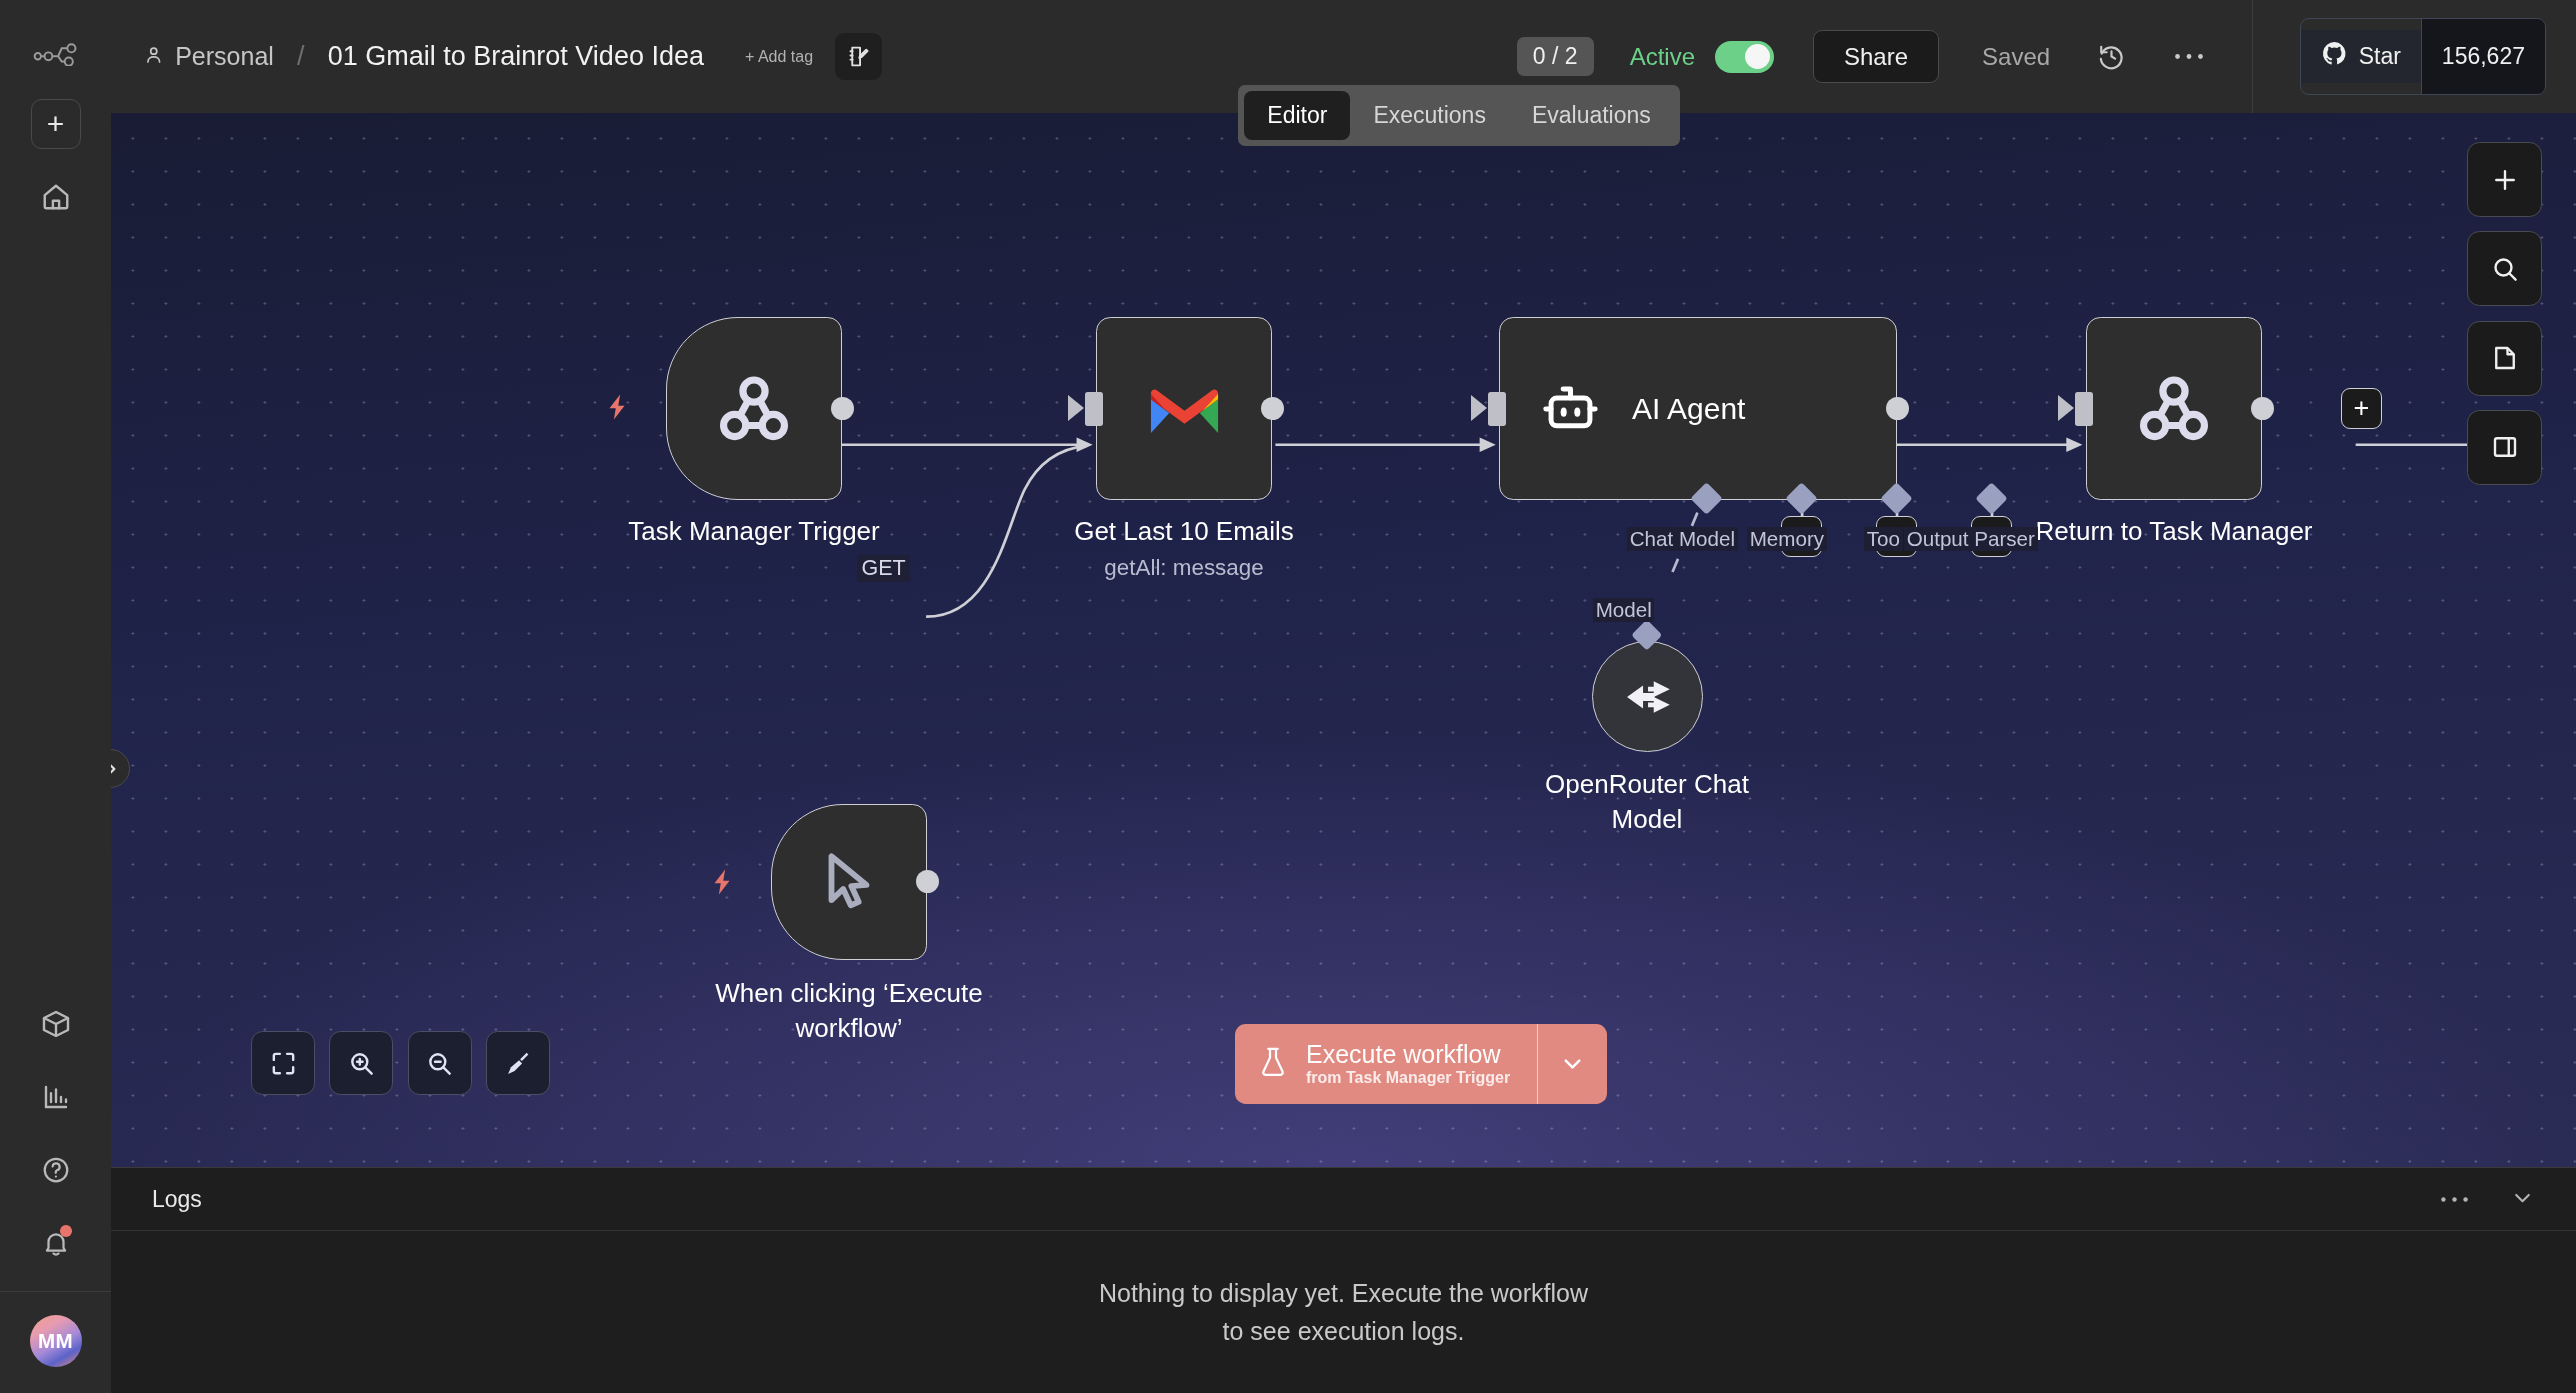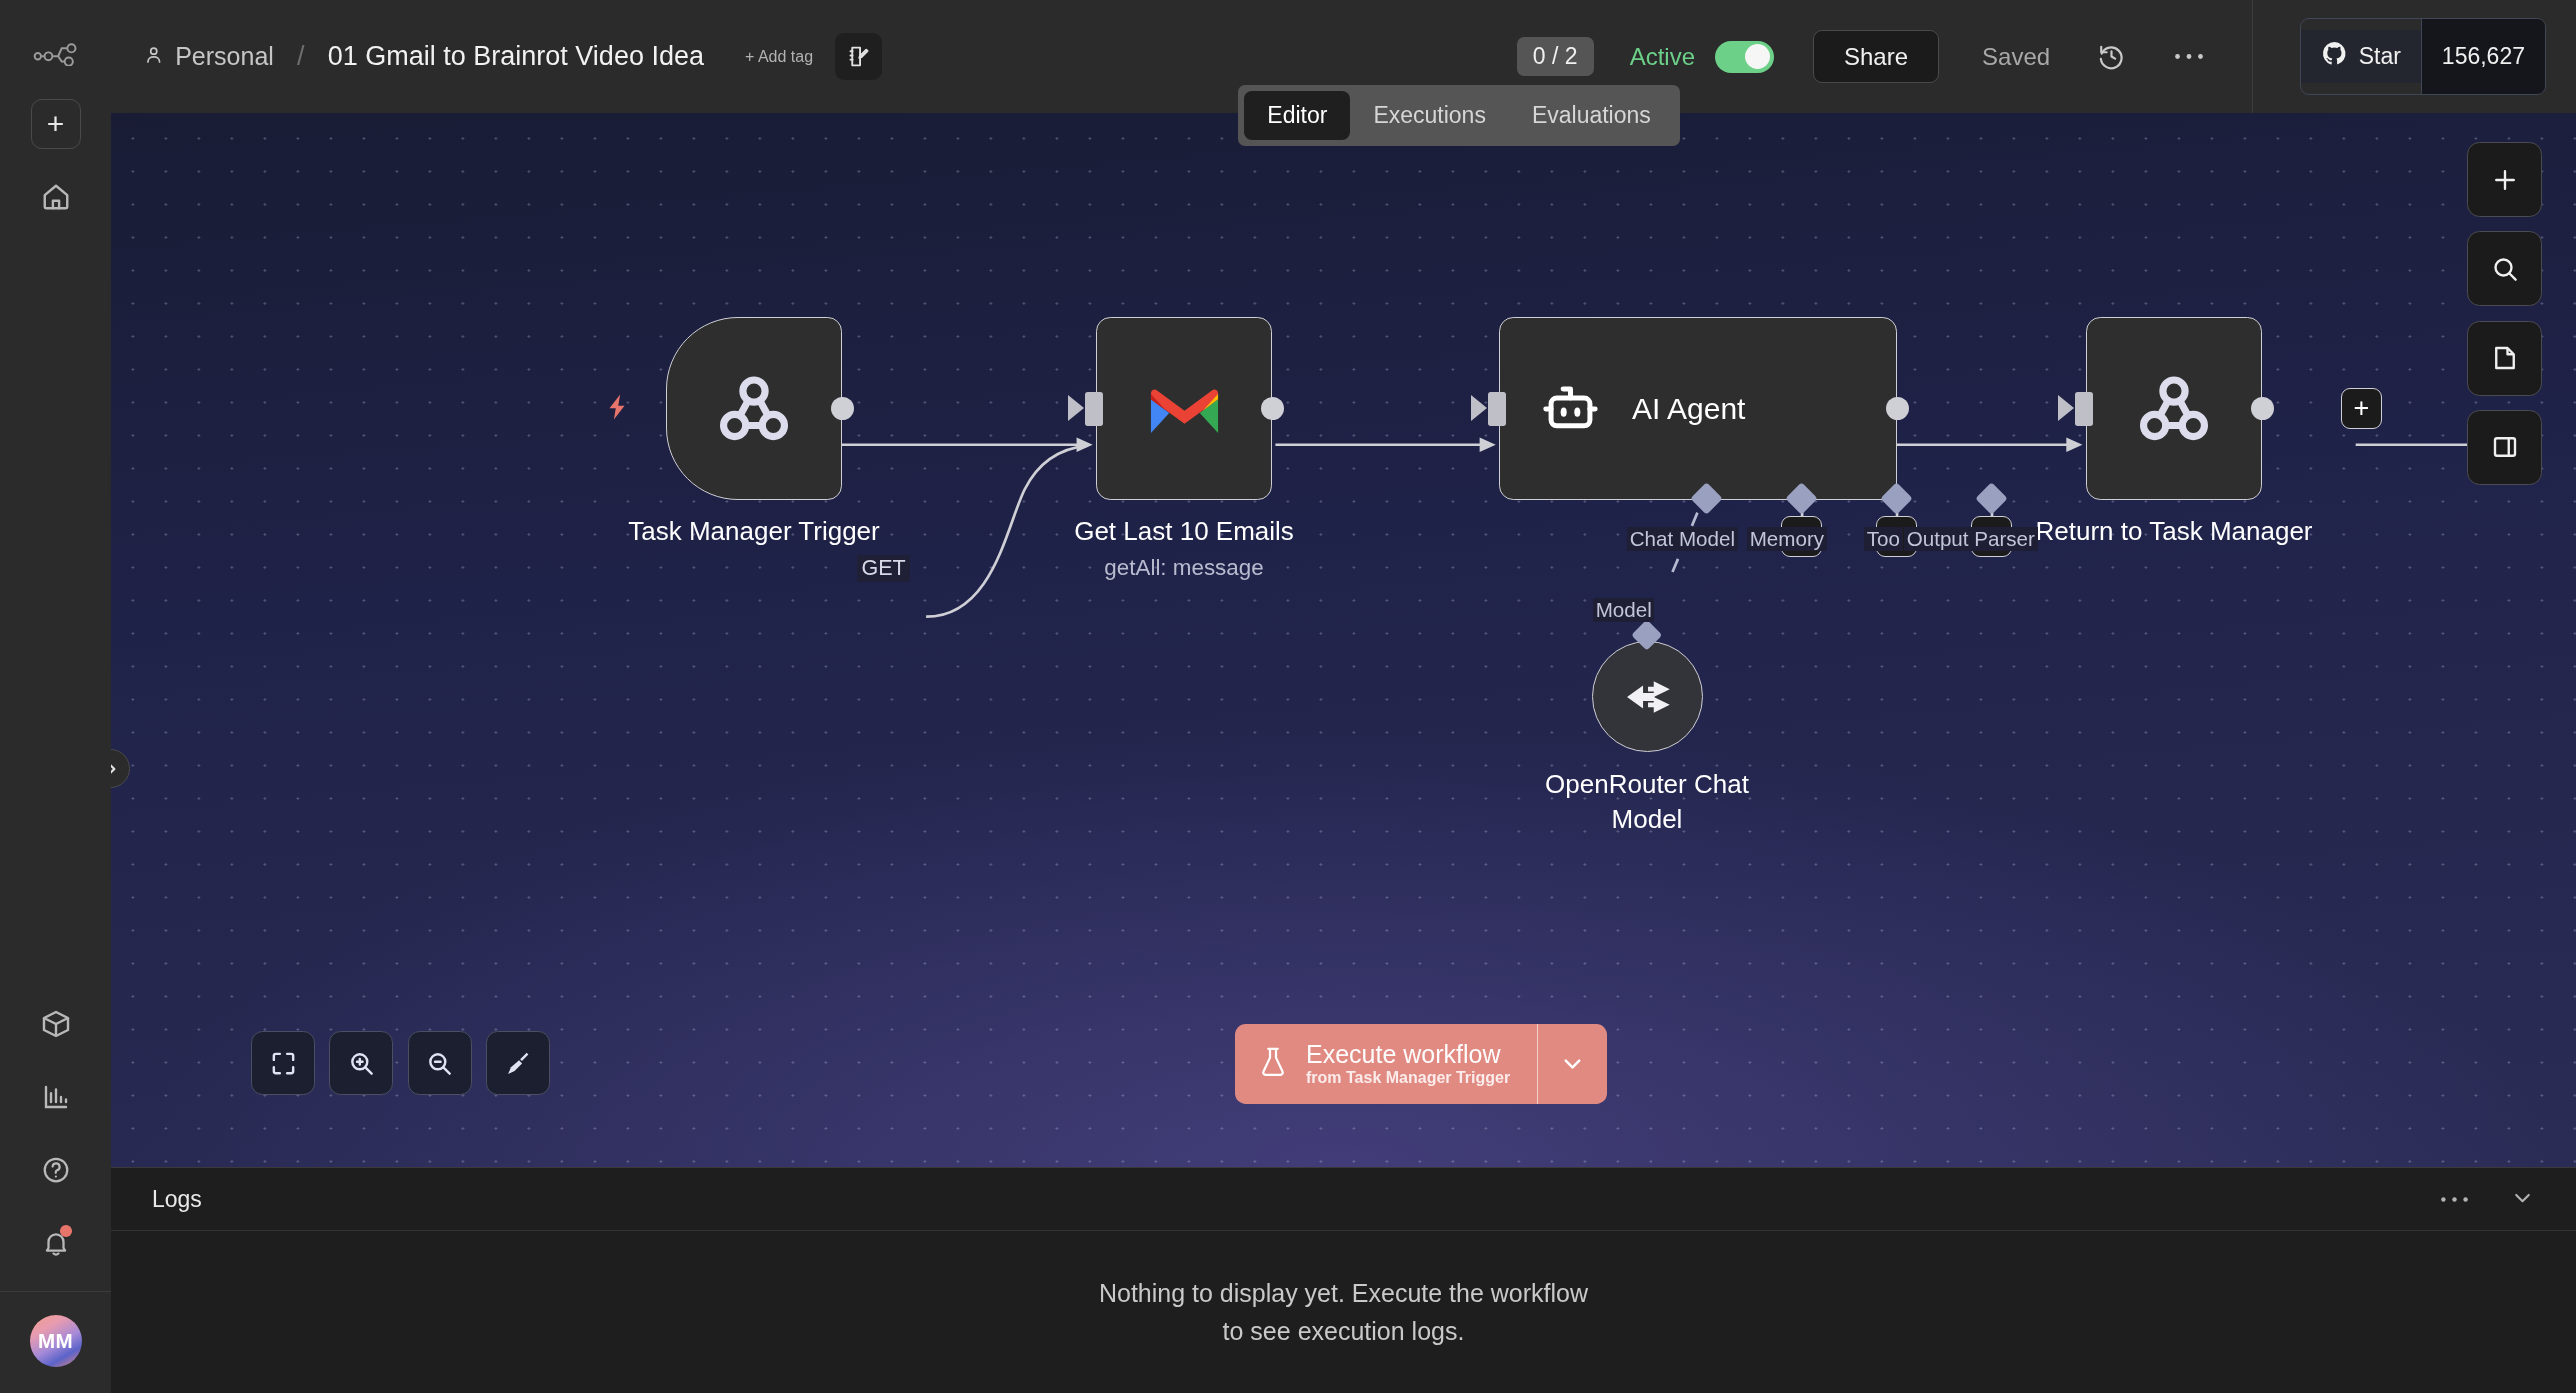--- a/index.html
+++ b/index.html
@@ -400,20 +400,34 @@
           </div>
           <div class="node-label" style="top:199px;">Task Manager Trigger</div>
           <span class="bolt" style="left:-64px; top:75px;">
             <svg width="30" height="30" viewBox="0 0 24 24" fill="currentColor">
                 <path d="M14.5 2 6 13h5l-1.5 9 8.5-11h-5z"></path>
               </svg>
           </span>
         </div>
         <div class="edge-label" style="left:746px; top:442px; z-index:12;">GET</div>
 
+        <div class="node" style="left:660px; top:691px;">
+          <div class="node-box trigger" style="width:156px;height:156px;">
+            <svg width="70" height="70" viewBox="0 0 24 24" fill="none" stroke="#a9adbe" stroke-width="2" stroke-linejoin="round">
+              <path d="M6 3.2 6 18.2 10 14.4 12.6 20 15.3 18.8 12.8 13.4 18 13z"></path>
+            </svg>
+            <div class="port-out"></div>
+          </div>
+          <div class="node-label" style="top:172px; width:322px; white-space:normal; line-height:1.35;">When clicking ‘Execute workflow’</div>
+          <span class="bolt" style="left:-64px; top:63px;">
+            <svg width="30" height="30" viewBox="0 0 24 24" fill="currentColor">
+                <path d="M14.5 2 6 13h5l-1.5 9 8.5-11h-5z"></path>
+              </svg>
+          </span>
+        </div>
 
         <div class="node" style="left:985px; top:204px;">
           <div class="node-box" style="width:176px;height:183px;">
             <div class="port-in"></div>
             <svg width="81" height="61" viewBox="0 0 52 40">
               <path d="M4 36V14l12 9z" fill="#4285f4"></path>
               <path d="M48 36V14l-12 9z" fill="#34a853"></path>
               <path d="M4 10c0-2 2.2-3.2 3.8-2L26 21.5 44.2 8c1.6-1.2 3.8 0 3.8 2v4l-22 16L4 14z" fill="#ea4335"></path>
               <path d="M4 10.5V14l10 7.4L4 10.5z" fill="#c5221f"></path>
               <path d="M48 10.5V14l-10 7.4 10-10.9z" fill="#fbbc04"></path>

